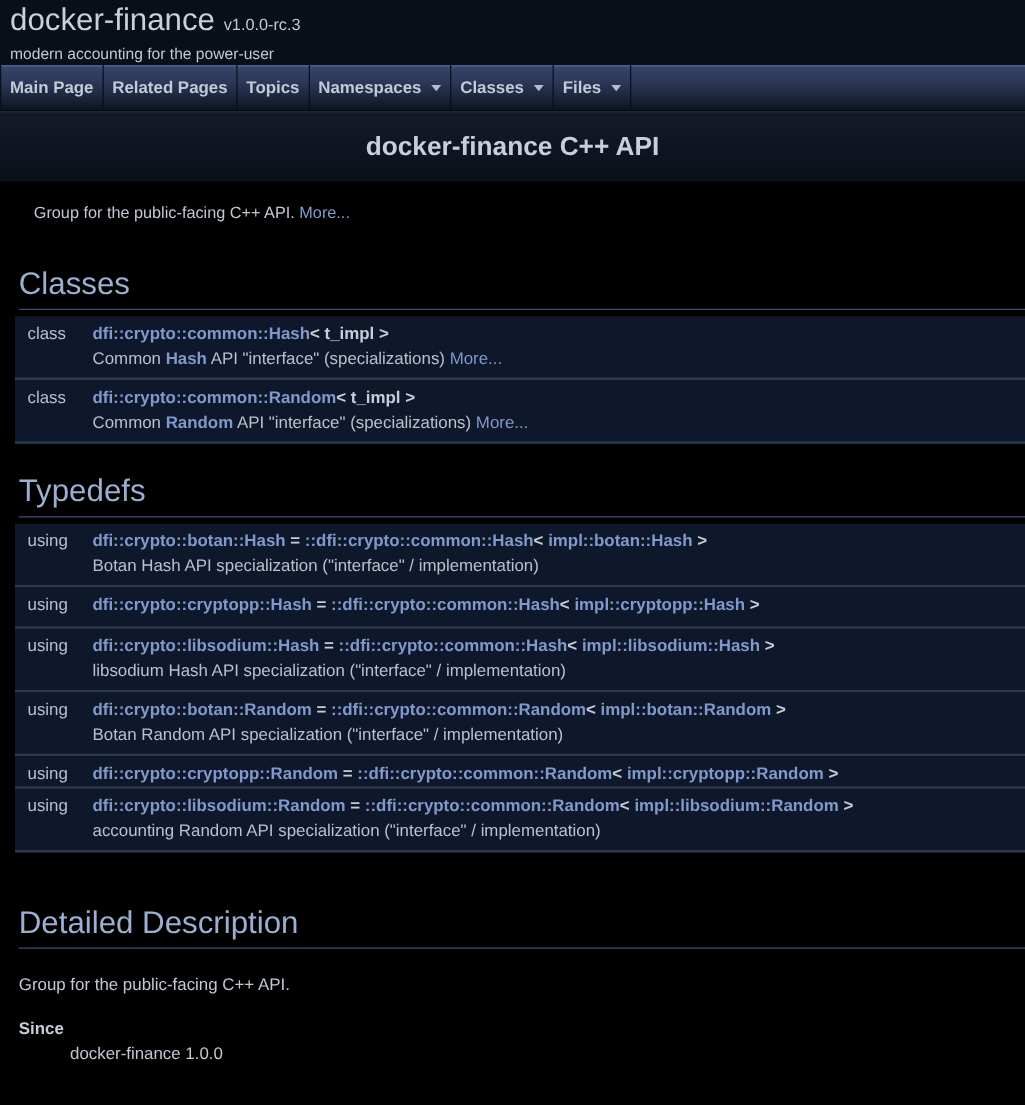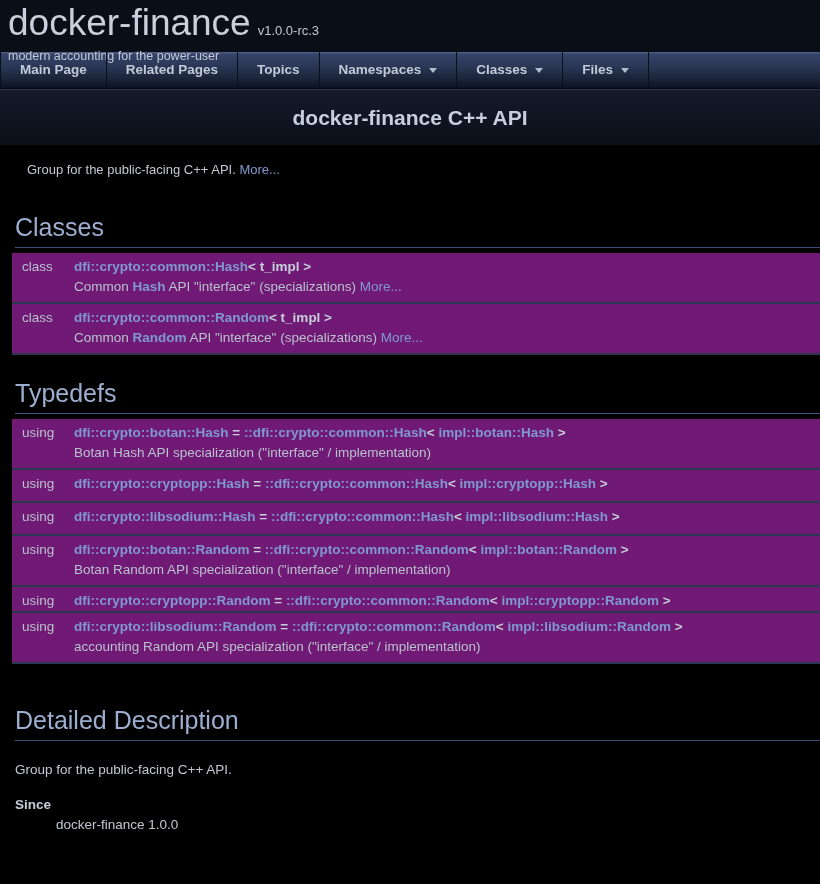--- a/index.html
+++ b/index.html
@@ -1,32 +1,32 @@
 <!DOCTYPE html>
 <html><head>
 <meta charset="utf-8">
 <style>
   * { margin:0; padding:0; box-sizing:border-box; }
   html,body { background:#000; width:820px; min-height:884px;
     font-family:"Liberation Sans", sans-serif; color:#bfc7d3; }
 
   
   #titlearea { background:#0a0e17; padding:2px 8px 9px 8px; height:52px; }
-  .site-name { font-size:37px; color:#c9cfdb; letter-spacing:0; }
+  .site-name { font-size:25px; color:#c9cfdb; letter-spacing:0; }
   .site-version { font-size:13px; color:#c2c9d5; margin-left:7px; }
   .site-tagline { font-size:12.5px; color:#c2c9d5; margin-top:5px; }
 
   
   .tabs { height:37px;
     background:linear-gradient(180deg,#55658d 0%, #36436a 6%, #2b3857 38%, #1a2338 75%, #0c1220 100%);
     border-bottom:1px solid #050810; }
   .tabs ul { list-style:none; display:flex; height:100%; }
   .tabs li { height:100%; border-left:1px solid #0a0f1d; }
   .tabs li:last-child { border-right:1px solid #0a0f1d; }
-  .tabs a { display:block; height:100%; line-height:35px; padding:0 19px;
+  .tabs a { display:block; height:100%; line-height:35px; padding:0 7px;
     font-size:13.5px; font-weight:bold; color:#c2cad8; text-decoration:none; }
   .dd-arrow { display:inline-block; width:0; height:0;
     border-left:4px solid transparent; border-right:4px solid transparent;
     border-top:5px solid #b4bdcd; margin-left:8px; vertical-align:1px; }
 
   
   .page-header { border-top:1px solid #2b3449;
     background:linear-gradient(180deg,#141a29 0%, #0b0f19 100%);
     padding:16px 12px 15px 12px; }
   .page-title { font-size:21px; font-weight:bold; color:#c7cfdc;text-align:center; }
@@ -35,21 +35,21 @@
   .contents { padding:0 0 30px 12px; }
   .intro { margin:17px 0 0 15px; font-size:13px; color:#c1c8d4; }
   a.more { color:#8099cc; text-decoration:none; cursor:pointer; }
 
   h2.groupheader { font-size:25px; font-weight:400; color:#9cafd0;
     margin:36px 0 0 3px; padding-bottom:5px; border-bottom:1px solid #3a5076; }
   h2.gh-typedefs { margin-top:24px; }
   h2.gh-detailed { margin-top:42px; }
 
   .memberdecls { margin-top:5px; width:100%; }
-  .mem-entry { background:#701a75; border-bottom:2px solid #2c3850; }
+  .mem-entry { background:#0f172a; border-bottom:2px solid #2c3850; }
   .mem-row { display:flex; font-size:13.5px; line-height:18px; }
   .mem-row.item { padding:5px 0 1px 0; }
   .mem-row.desc { padding:1px 0 6px 0; }
   .kw { width:62px; flex-shrink:0; padding-left:10px; color:#b8c0ce; }
   .def { flex:1; font-weight:bold; color:#c6cdd9; padding-right:6px; }
   .ddesc { flex:1; color:#b9c1cf; padding-right:6px; }
   a.mlink { color:#8099cc; text-decoration:none; font-weight:bold; cursor:pointer; }
   a.dlink { color:#8099cc; text-decoration:none; font-weight:bold; cursor:pointer; }
 
   .desc-text { margin:21px 0 0 3px; font-size:13.5px; color:#c1c8d4; }
@@ -146,20 +146,21 @@
             <span class="kw"></span>
           </div>
         </div>
         <div class="mem-entry">
           <div class="mem-row item">
             <span class="kw">using</span>
             <div class="def"><a class="mlink">dfi::crypto::libsodium::Hash</a><span> = </span><a class="mlink">::dfi::crypto::common::Hash</a><span>&lt; </span><a class="mlink">impl::libsodium::Hash</a><span> &gt;</span></div>
           </div>
           <div class="mem-row desc">
             <span class="kw"></span>
+            <div class="ddesc"><span>libsodium Hash API specialization ("interface" / implementation)</span></div>
           </div>
         </div>
         <div class="mem-entry">
           <div class="mem-row item">
             <span class="kw">using</span>
             <div class="def"><a class="mlink">dfi::crypto::botan::Random</a><span> = </span><a class="mlink">::dfi::crypto::common::Random</a><span>&lt; </span><a class="mlink">impl::botan::Random</a><span> &gt;</span></div>
           </div>
           <div class="mem-row desc">
             <span class="kw"></span>
             <div class="ddesc"><span>Botan Random API specialization ("interface" / implementation)</span></div>

